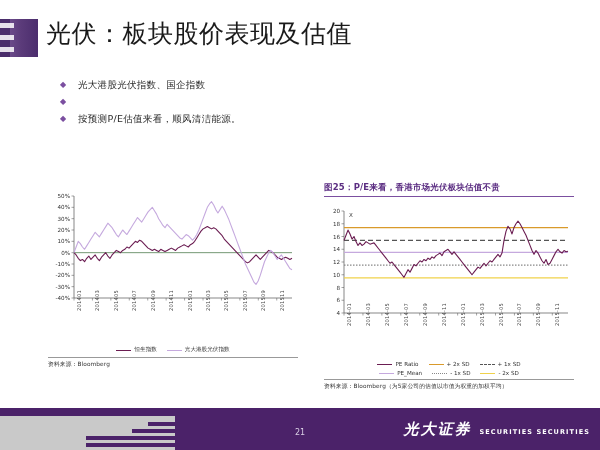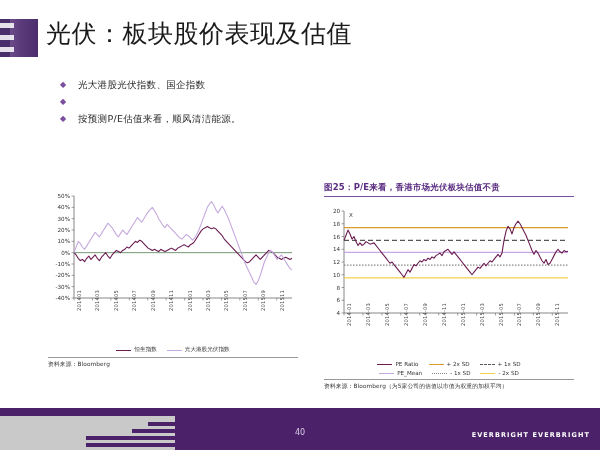--- a/index.html
+++ b/index.html
@@ -288,19 +288,20 @@
     <div class="source">资料来源：Bloomberg（为5家公司的估值以市值为权重的加权平均）</div>
   </div>
 
   <div class="footer">
     <div class="footer-band"></div>
     <div class="footer-grey"></div>
     <div class="step" style="left:148px;bottom:24px;width:32px;height:4px;"></div>
     <div class="step" style="left:132px;bottom:17px;width:48px;height:4px;"></div>
     <div class="step" style="left:86px;bottom:10px;width:94px;height:4px;"></div>
     <div class="step" style="left:86px;bottom:3px;width:94px;height:4px;"></div>
-    <div class="footer-page">40</div>
+    <div class="footer-page">21</div>
     <div class="footer-logo">
-      <span class="logo-en">EVERBRIGHT EVERBRIGHT</span>
+      <span class="logo-cn">光大证券</span>
+      <span class="logo-en">SECURITIES SECURITIES</span>
     </div>
   </div>
 
 </div>
 
 </body></html>

